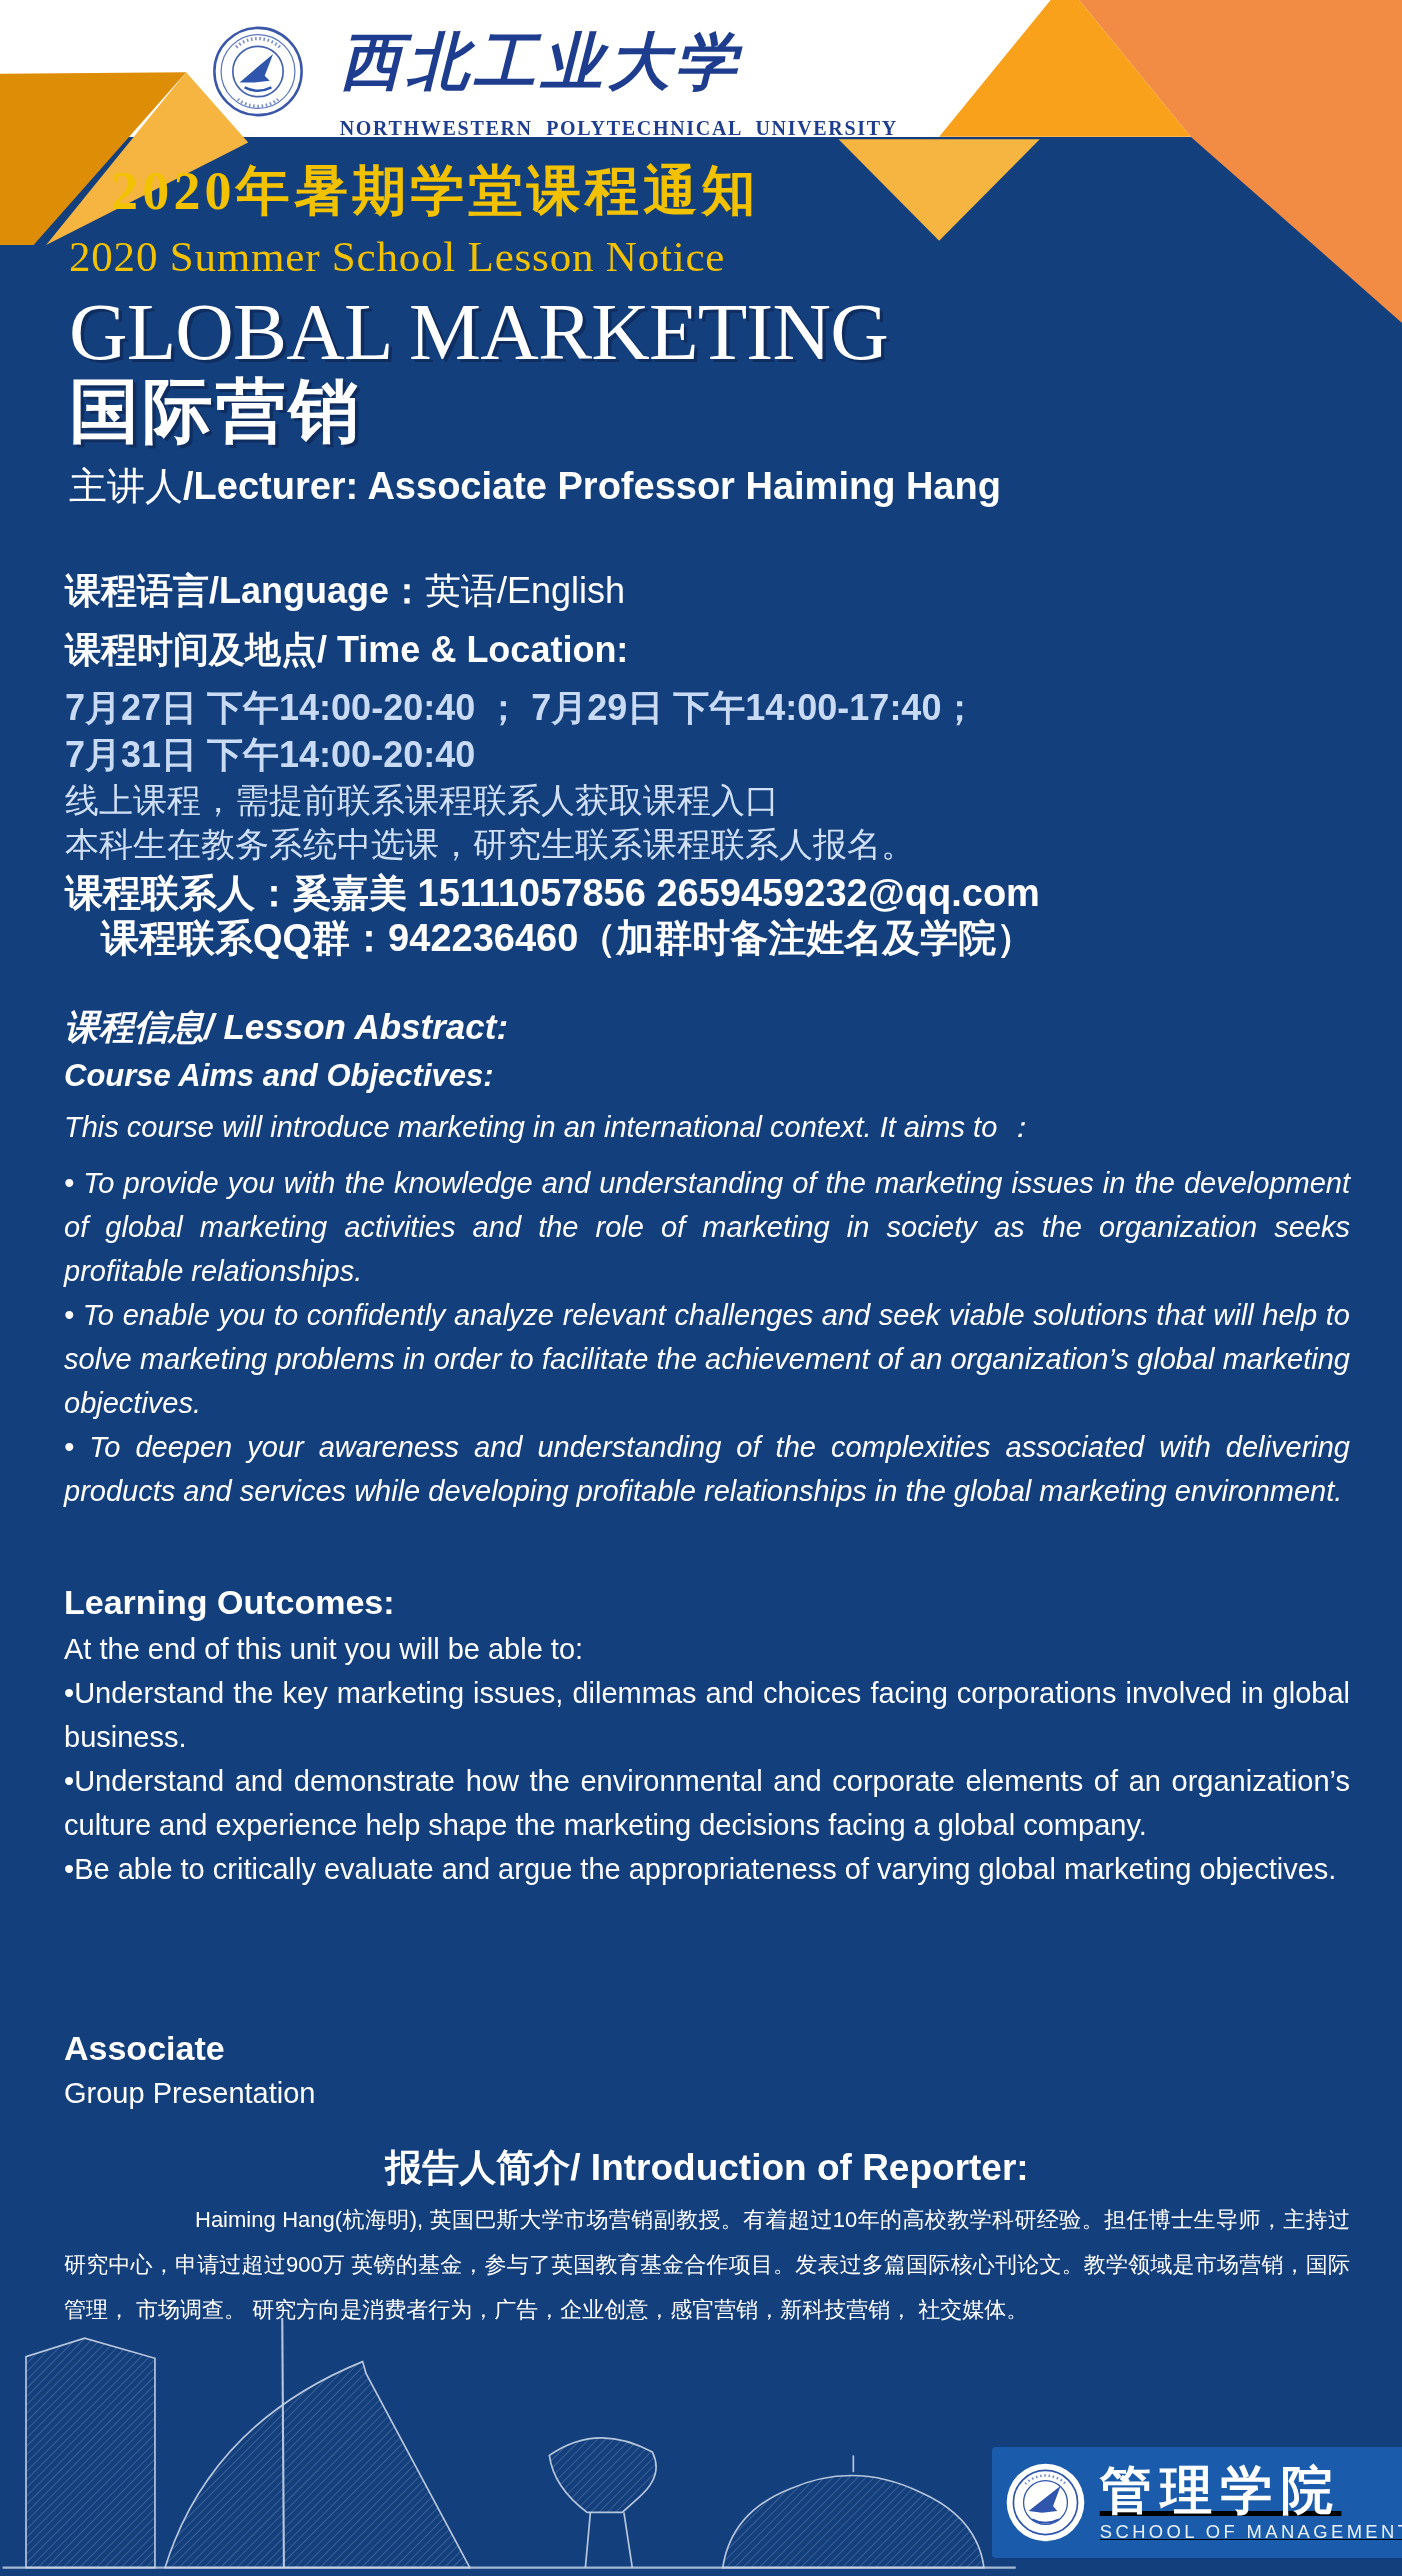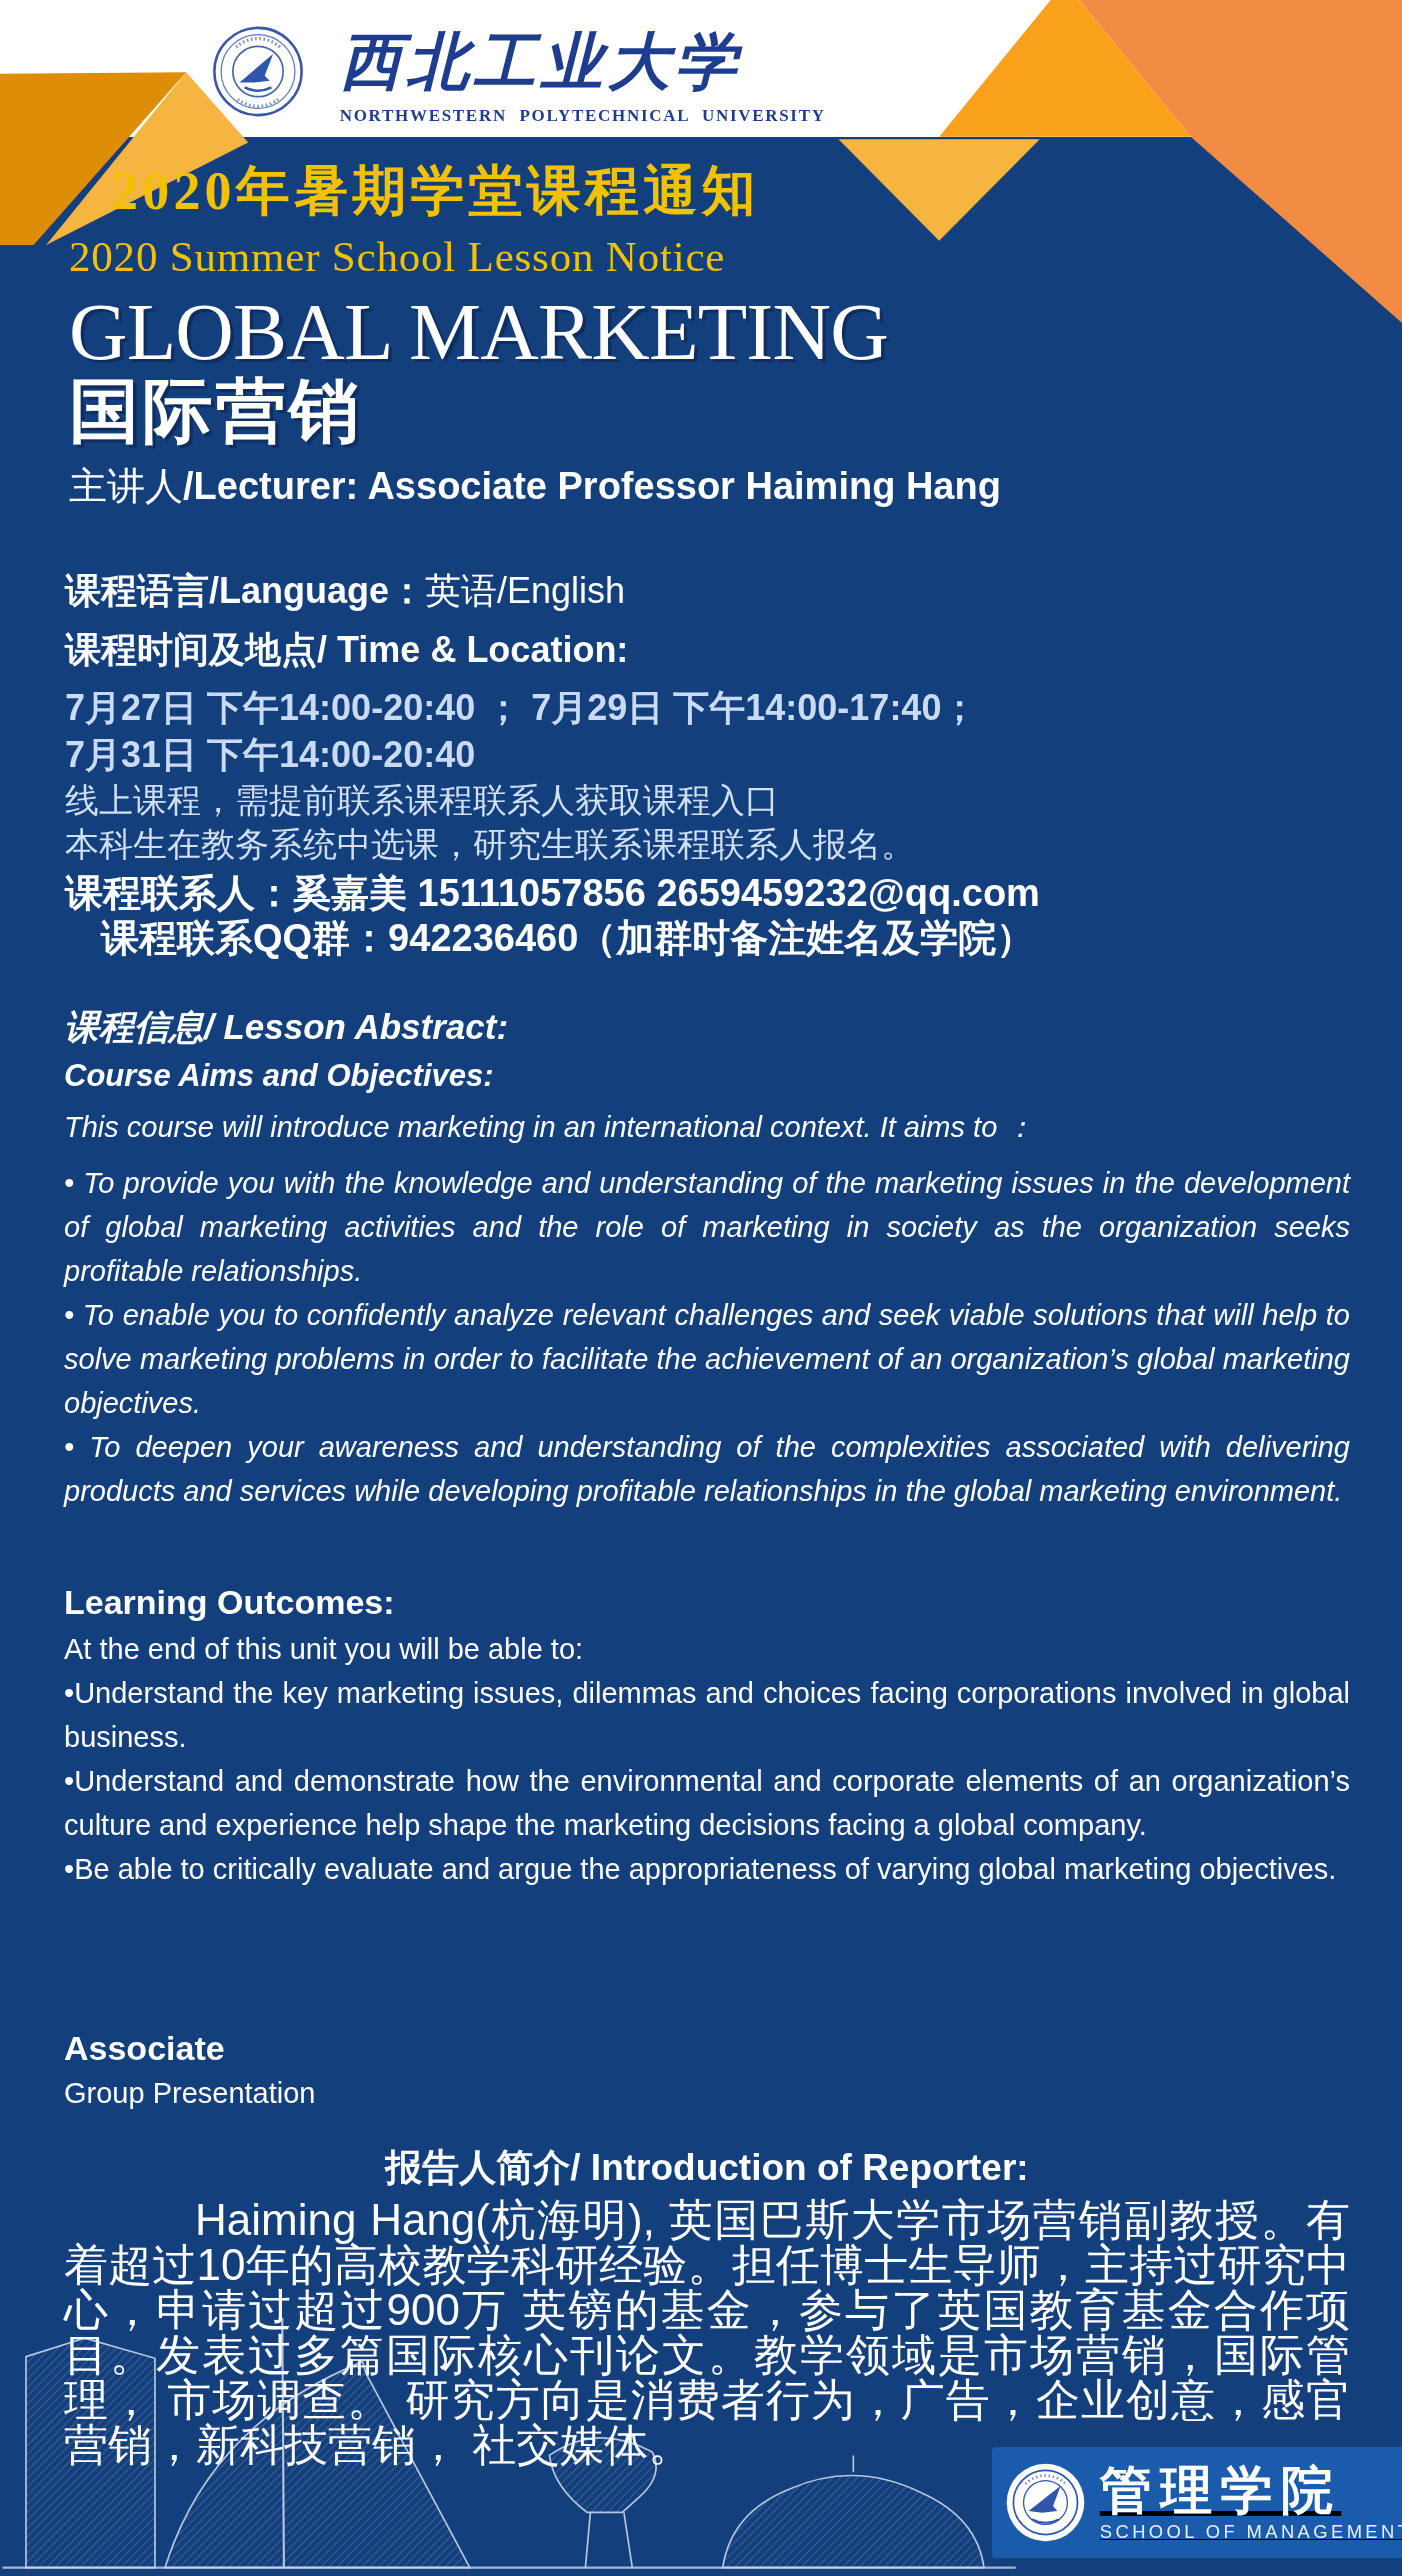--- a/index.html
+++ b/index.html
@@ -7,21 +7,21 @@
   .page{position:absolute;inset:0;width:1402px;height:2576px;background:#143F7D;overflow:hidden;}
   .white-band{position:absolute;left:0;top:0;width:1402px;height:137px;background:#FFFFFF;}
   .deco-top{position:absolute;left:0;top:0;width:1402px;height:520px;}
   .skyline{position:absolute;left:0;top:2231px;width:1082px;height:345px;opacity:.85;}
 
   
   .header-logo{position:absolute;left:211px;top:22px;display:flex;align-items:flex-start;gap:23px;}
   .emblem{width:94px;height:99px;}
   .logo-text{margin-left:11.7px;display:flex;flex-direction:column;}
   .logo-cn{font-family:"Liberation Serif","DejaVu Serif",serif;font-style:italic;font-weight:700;color:#1E3D8F;font-size:62px;line-height:81px;letter-spacing:5px;}
-  .logo-en{font-family:"Liberation Serif","DejaVu Serif",serif;font-weight:700;color:#1E3D8F;font-size:17px;letter-spacing:1.7px;word-spacing:6.7px;margin-top:3px;}
+  .logo-en{font-family:"Liberation Serif","DejaVu Serif",serif;font-weight:700;color:#1E3D8F;font-size:20px;letter-spacing:1.7px;word-spacing:6.7px;margin-top:14px;}
 
   
   .hero{position:absolute;left:69px;top:161px;width:1258px;}
   .notice-cn{font-family:"Liberation Serif","DejaVu Serif",serif;color:#F2C200;font-size:54px;line-height:60px;letter-spacing:4.2px;font-weight:600;margin-left:42px;}
   .notice-en{font-family:"Liberation Serif","DejaVu Serif",serif;color:#F2C200;font-size:43px;line-height:47px;margin-top:11.7px;letter-spacing:0.8px;}
   .course-en{font-family:"Liberation Serif","DejaVu Serif",serif;color:#FFFFFF;font-size:81px;line-height:82px;margin-top:11.7px;letter-spacing:-0.8px;text-shadow:3.4px 3.4px 0 rgba(8,24,58,.45);white-space:nowrap;}
   .course-cn{color:#FFFFFF;font-size:70px;line-height:77px;font-weight:700;letter-spacing:3.4px;text-shadow:3.4px 3.4px 0 rgba(8,24,58,.45);}
   .lecturer{margin-top:13.4px;color:#FFFFFF;font-size:38px;line-height:45px;white-space:nowrap;}
   .lecturer .cn{font-weight:400;}
   .lecturer .en{font-weight:700;}
@@ -38,21 +38,21 @@
   .line-contact{font-size:38px;line-height:45px;font-weight:700;margin-top:5px;}
   .line-qq{font-size:38px;line-height:45px;font-weight:700;margin-left:36px;}
 
   
   .section{position:absolute;left:64px;width:1286px;color:#FFFFFF;}
   .sec-title{font-size:35px;line-height:42px;font-weight:700;margin-bottom:8.4px;}
   .sub-title{font-size:31px;line-height:39px;font-weight:700;margin-bottom:10px;}
   .para{font-size:29px;line-height:44px;font-weight:400;}
   .para.jst{text-align:justify;}
   .intro-gap{margin-bottom:11.7px;}
-  .reporter-bio{font-size:44px;line-height:45px;text-indent:131px;text-align:justify;}
+  .reporter-bio{font-size:22px;line-height:45px;text-indent:131px;text-align:justify;}
   .reporter .sec-title{font-size:37px;text-align:center;}
 
   
   .footer-logo{position:absolute;left:992px;top:2447px;width:454px;height:111px;background:#1A5BAB;border-radius:4px;display:flex;align-items:center;text-decoration:underline;}
   .footer-emblem{width:81px;height:81px;margin-left:13.4px;flex:none;}
   .footer-texts{margin-left:13.4px;display:flex;flex-direction:column;}
   .footer-cn{font-family:"Liberation Serif","DejaVu Serif",serif;color:#FFFFFF;font-size:52px;line-height:57px;font-weight:700;letter-spacing:8.4px;white-space:nowrap;}
   .footer-en{color:#EAF2FC;font-size:18.4px;letter-spacing:3.4px;margin-top:1.7px;white-space:nowrap;}
 </style>
 </head>

